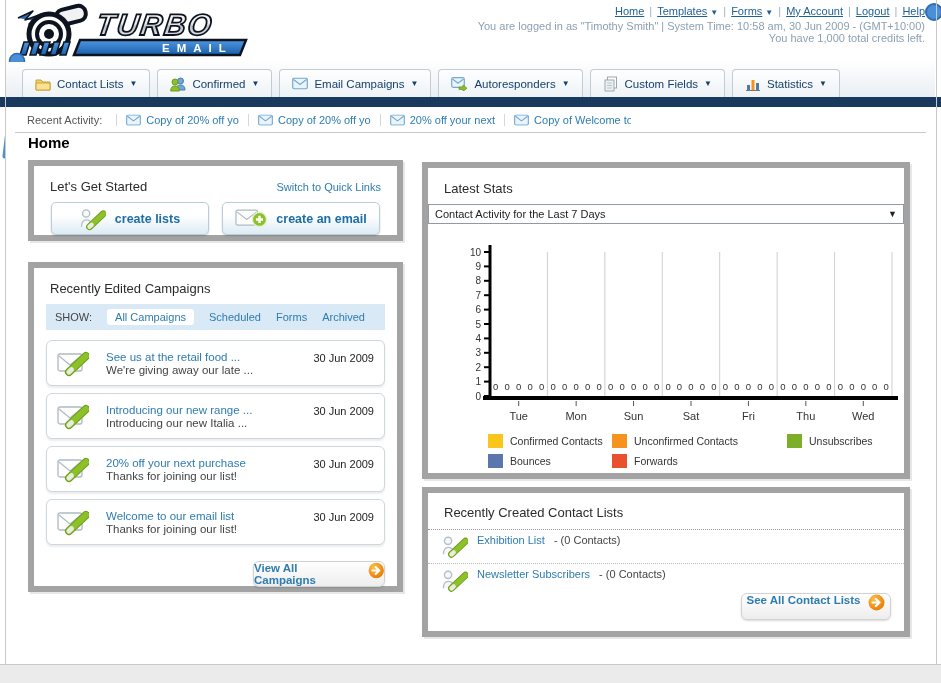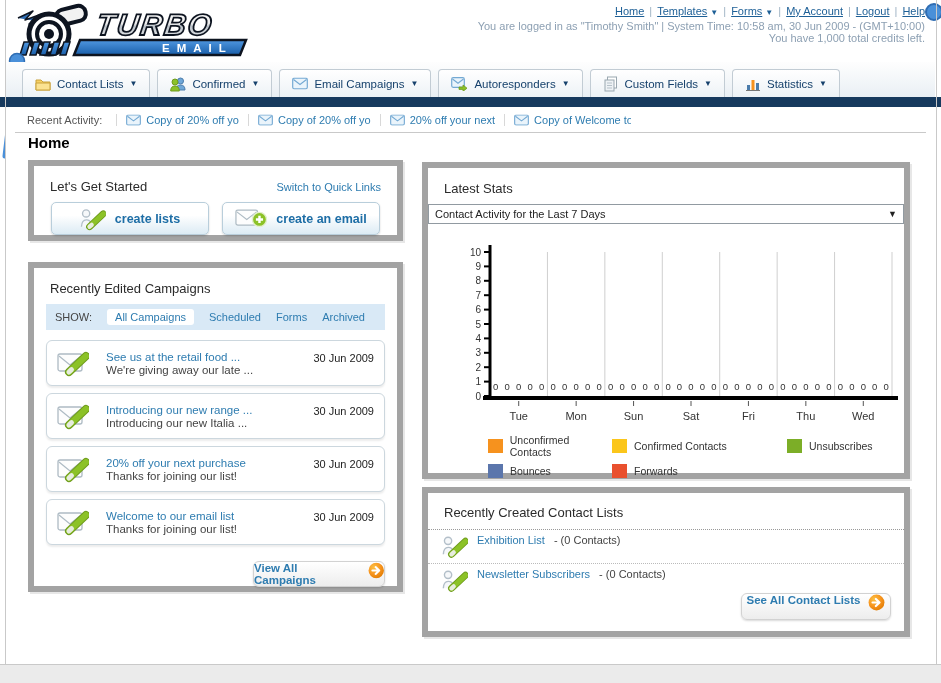--- a/index.html
+++ b/index.html
@@ -430,26 +430,26 @@
           <text x="400.3142857142857" y="152" text-anchor="middle" font-size="9.5" fill="#333">0</text>
           <text x="411.79999999999995" y="152" text-anchor="middle" font-size="9.5" fill="#333">0</text>
           <text x="423.2857142857143" y="152" text-anchor="middle" font-size="9.5" fill="#333">0</text>
           <text x="434.77142857142854" y="152" text-anchor="middle" font-size="9.5" fill="#333">0</text>
           <text x="446.25714285714287" y="152" text-anchor="middle" font-size="9.5" fill="#333">0</text>
           <line x1="423.2857142857143" y1="163" x2="423.2857142857143" y2="168" stroke="#555" stroke-width="1"></line>
           <text x="423.2857142857143" y="182" text-anchor="middle" font-size="11" fill="#333">Wed</text>
         </svg>
       <div class="legend" id="chart-legend">
           <span class="legend-item">
+            <span class="swatch" style="background: rgb(251, 198, 27);"></span>
+            <span>Confirmed Contacts</span>
+          </span>
+          <span class="legend-item">
             <span class="swatch" style="background: rgb(246, 146, 30);"></span>
             <span>Unconfirmed Contacts</span>
-          </span>
-          <span class="legend-item">
-            <span class="swatch" style="background: rgb(251, 198, 27);"></span>
-            <span>Confirmed Contacts</span>
           </span>
           <span class="legend-item">
             <span class="swatch" style="background: rgb(124, 174, 39);"></span>
             <span>Unsubscribes</span>
           </span>
           <span class="legend-item">
             <span class="swatch" style="background: rgb(91, 118, 172);"></span>
             <span>Bounces</span>
           </span>
           <span class="legend-item">

